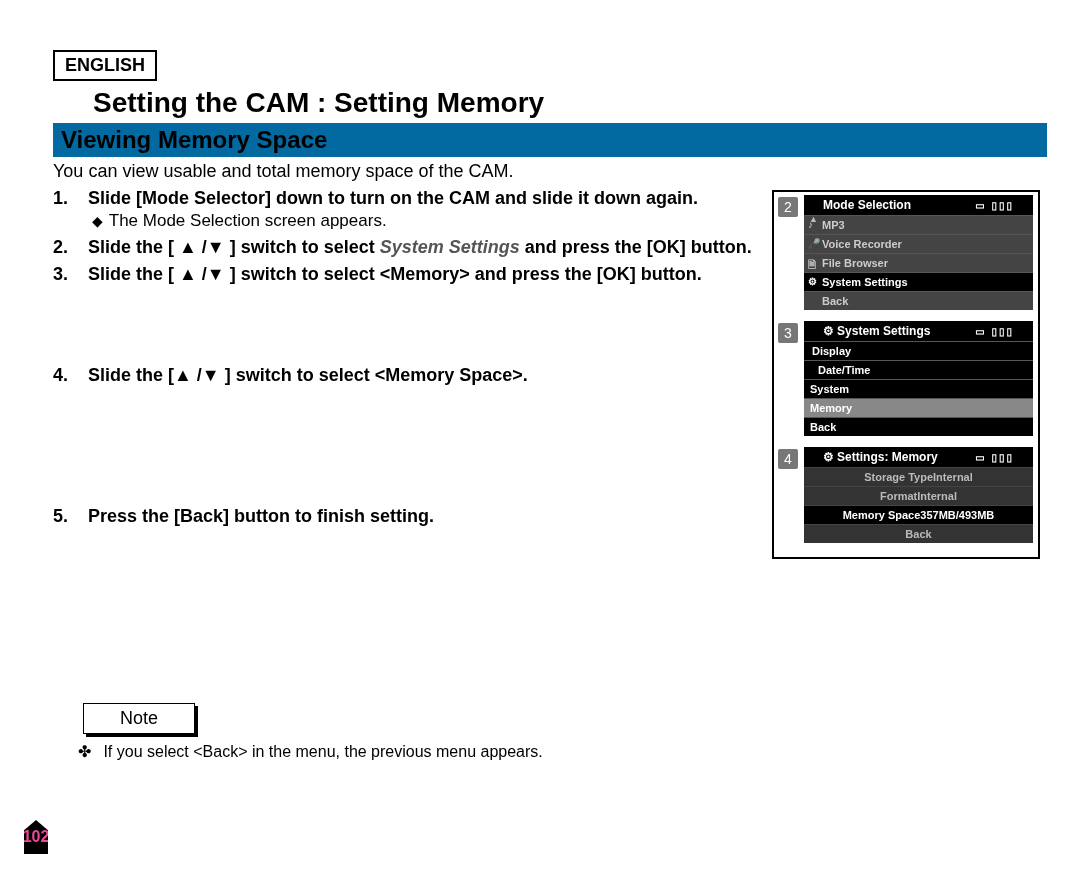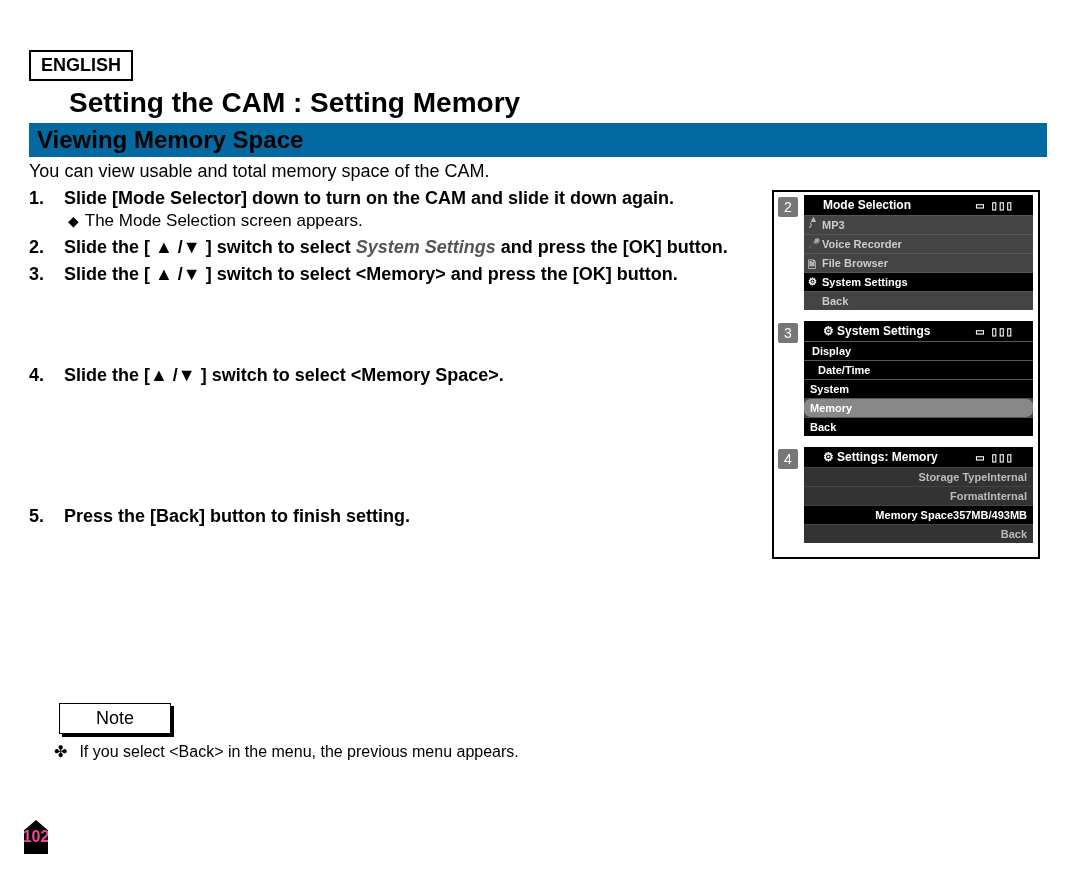--- a/index.html
+++ b/index.html
@@ -6,21 +6,21 @@
   body {
     margin: 0;
     width: 1080px;
     height: 880px;
     background: #fff;
     font-family: Arial, Helvetica, sans-serif;
     color: #000;
     position: relative;
   }
   .page {
-    padding: 50px 33px 20px 29px;
+    padding: 50px 33px 20px 53px;
   }
   .lang-box {
     display: inline-block;
     border: 2px solid #000;
     padding: 3px 10px;
     font-weight: bold;
     font-size: 18px;
   }
   .title {
     font-size: 28px;
@@ -118,27 +118,27 @@
   .status-icons{ font-size:10px; letter-spacing:2px; }
   .menu { background:#444; }
   .menu-row{
     padding:3px 6px 3px 18px;
     color:#ccc;
     font-weight:bold;
     font-size:11px;
     position:relative;
     border-top:1px solid #555;
   }
-  .menu-row.sel{ background:#888; color:#fff;border-radius:7px; }
+  .menu-row.sel{ background:#888; color:#fff; }
   .menu-row.dark{ background:#000; color:#fff;}
   .menu-row .ico{
     position:absolute; left:4px; top:3px; font-size:10px;
   }
   .kv-row{
-    display:flex; justify-content:flex-end;
+    display:flex; justify-content:center;
     padding:3px 6px;
     font-size:11px;
     font-weight:bold;
     color:#bbb;
     background:#333;
     border-top:1px solid #444;
   }
   .kv-row.dark{ background:#000; color:#fff;}
   .arrow-up{ position:absolute; left:5px; top:-1px; font-size:9px; color:#bbb;}
 </style>

